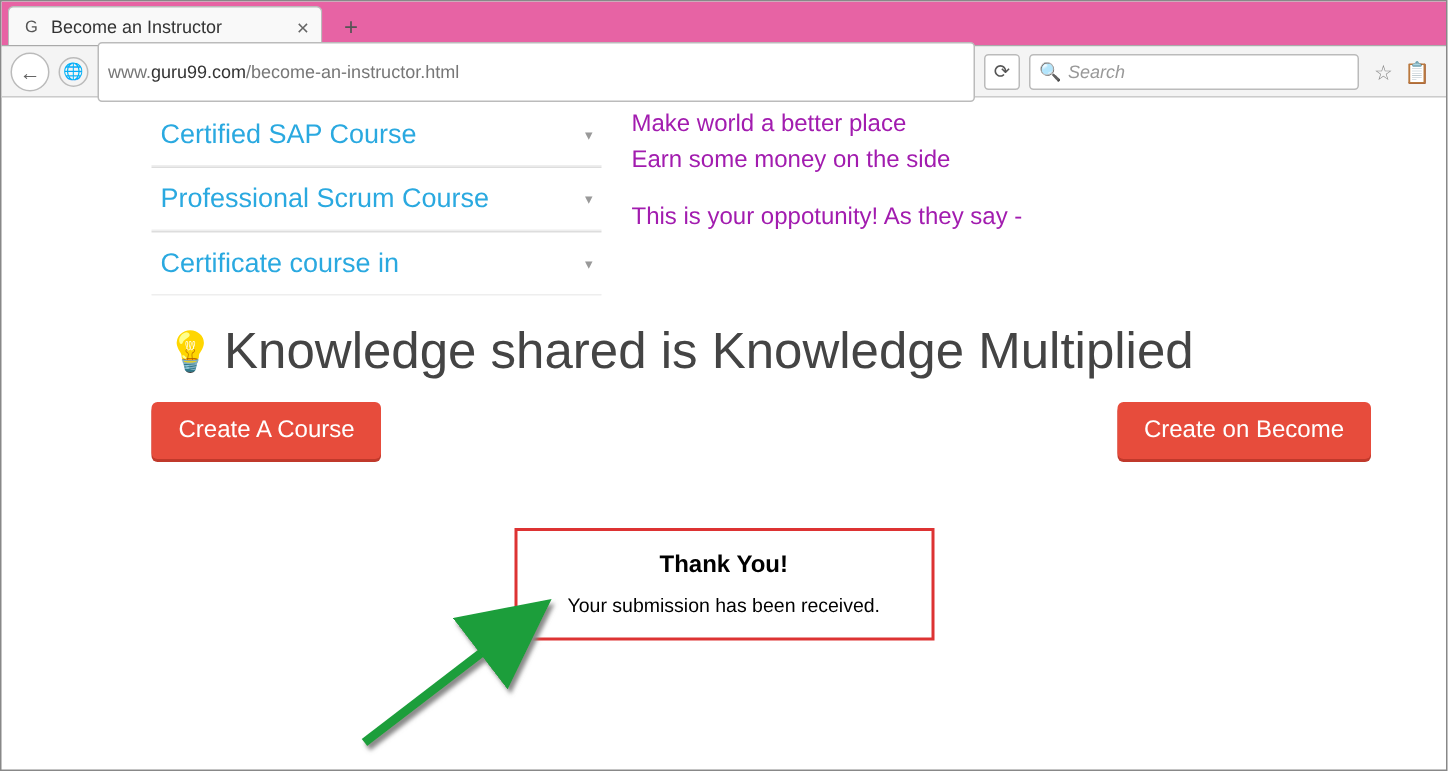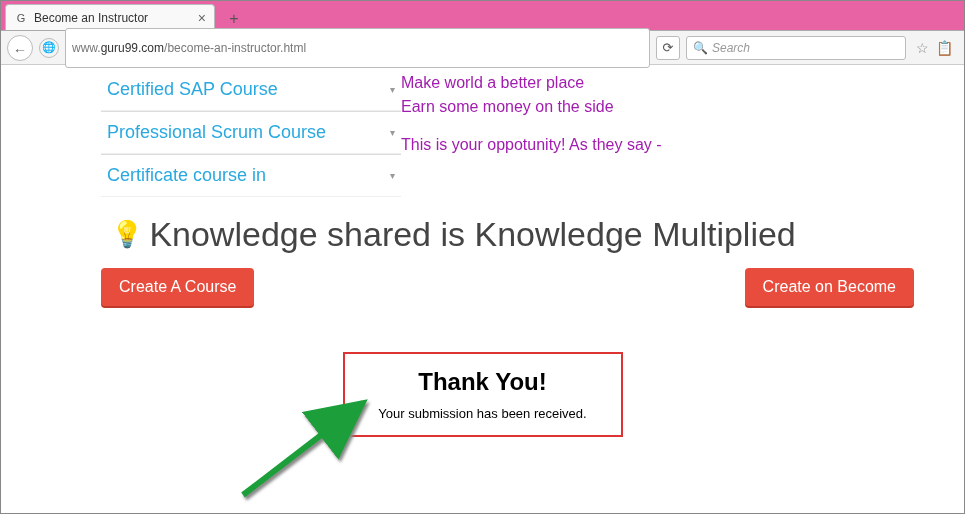--- a/index.html
+++ b/index.html
@@ -13,32 +13,32 @@
 .toolbar { height:34px; background:#f4f4f4; border-bottom:1px solid #ccc; display:flex; align-items:center; padding:0 6px; gap:6px;}
 .nav-btn { width:26px; height:26px; border:1px solid #bbb; border-radius:50%; background:#fff; display:flex; align-items:center; justify-content:center; color:#666; cursor:pointer; font-size:14px;}
 .globe { width:20px; height:20px; border:1px solid #bbb; border-radius:50%; display:flex; align-items:center; justify-content:center; font-size:11px; color:#777;}
 .url-bar { flex:1; height:40px; border:1px solid #bbb; border-radius:3px; background:#fff; display:flex; align-items:center; padding:0 6px; font-size:12px; color:#777;}
 .url-bar .host { color:#333;}
 .reload { width:24px; height:24px; border:1px solid #bbb; border-radius:3px; background:#fff; display:flex; align-items:center; justify-content:center; font-size:13px; color:#555;}
 .search-bar { width:220px; height:24px; border:1px solid #bbb; border-radius:3px; background:#fff; display:flex; align-items:center; padding:0 6px; font-size:12px; color:#999; gap:4px;}
 .search-bar .mag { font-size:12px;}
 .right-icons { display:flex; gap:8px; padding:0 4px; color:#888; font-size:14px;}
 .page { position:relative; padding:0 20px;}
-.content-row { display:flex; padding-top:4px;}
+.content-row { display:flex; gap:20px; padding-top:4px;}
 .sidebar { width:300px; margin-left:80px;}
 .side-item { border-top:1px solid #ddd; border-bottom:1px solid #eee; padding:10px 6px; display:flex; justify-content:space-between; align-items:center; color:#2aa9e0; font-size:18px; cursor:pointer;}
 .side-item:first-child{ border-top:none;}
 .caret { color:#999; font-size:10px;}
 .intro { flex:1; font-size:16px; color:#a21caf; line-height:1.5; padding-top:2px;}
 .headline { display:flex; align-items:center; justify-content:flex-start; gap:6px; font-size:34px; color:#444; margin:18px 0 14px 90px; font-weight:400;}
 .headline .bulb { font-size:26px;}
 .btn-row { display:flex; justify-content:space-between; padding:0 30px 0 80px;}
 .btn { background:#e74c3c; color:#ffffff; border:none; border-radius:4px; padding:10px 18px; font-size:16px; cursor:pointer; box-shadow:0 2px 0 #c0392b;}
 .thank-box { border:2px solid #d33; width:280px; margin:46px auto 0 auto; text-align:center; padding:14px 10px;}
-.thank-box h2 { font-size:24px; font-weight:bold; margin-bottom:10px;}
+.thank-box h2 { font-size:16px; font-weight:bold; margin-bottom:10px;}
 .thank-box p { font-size:13px;}
 .arrow-svg { position:absolute; left:222px; top:320px; pointer-events:none;}
 </style>
 </head>
 <body>
 
 <div class="tab-bar">
   <div class="tab">
     <span class="favicon">G</span>
     <span class="title">Become an Instructor</span>

